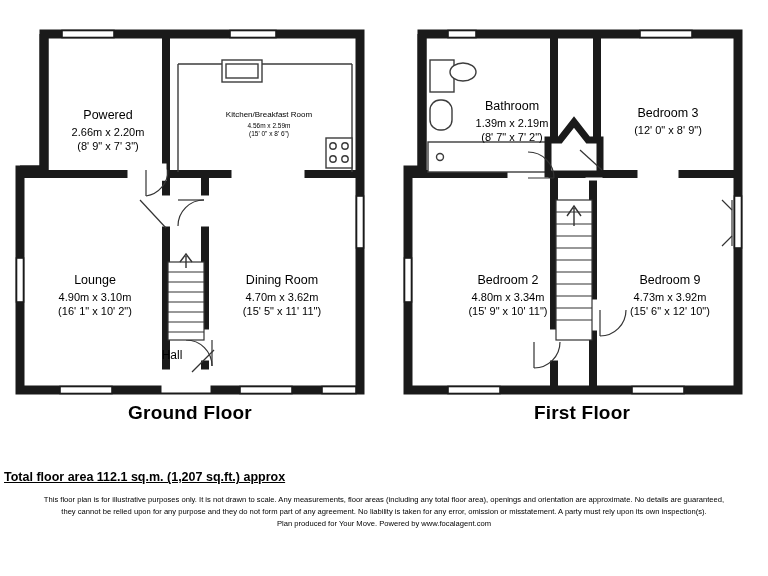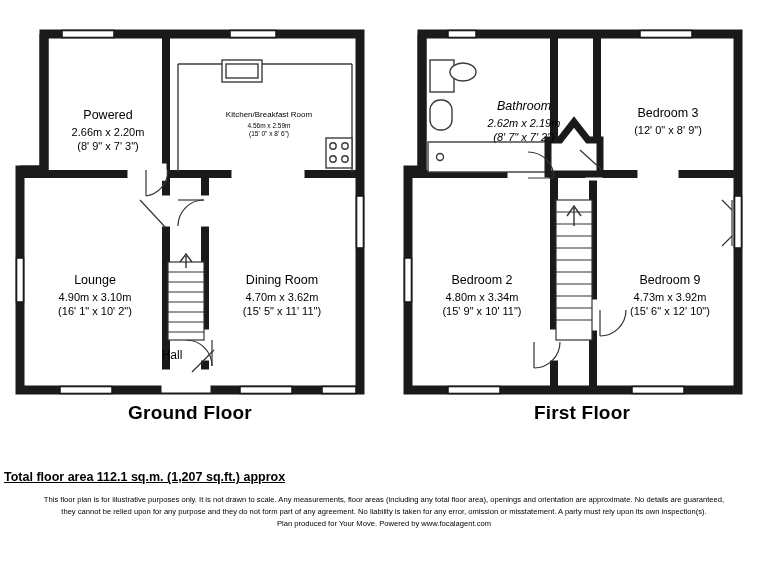--- a/index.html
+++ b/index.html
@@ -240,32 +240,32 @@
   <div class="room-label" style="left:212px; top:272px; width:140px;">
     <span class="name">Dining Room</span>
     <span class="m">4.70m x 3.62m</span>
     <span class="f">(15' 5" x 11' 11")</span>
   </div>
 
   <div class="room-label" style="left:152px; top:348px; width:40px; font-size:9px;">
     <span class="name" style="font-size:12px;">Hall</span>
   </div>
 
-  <div class="room-label" style="left:464px; top:98px; width:120px;font-style:italic;">
+  <div class="room-label" style="left:452px; top:98px; width:120px;">
     <span class="name">Bathroom</span>
-    <span class="m">2.62m x 2.19m</span>
+    <span class="m">1.39m x 2.19m</span>
     <span class="f">(8' 7" x 7' 2")</span>
   </div>
 
   <div class="room-label" style="left:604px; top:105px; width:128px;">
     <span class="name">Bedroom 3</span>
     <span class="f">(12' 0" x 8' 9")</span>
   </div>
 
-  <div class="room-label" style="left:412px; top:272px; width:140px;">
+  <div class="room-label" style="left:412px; top:272px; width:140px;padding-left:26px;">
     <span class="name">Bedroom 2</span>
     <span class="m">4.80m x 3.34m</span>
     <span class="f">(15' 9" x 10' 11")</span>
   </div>
 
   <div class="room-label" style="left:600px; top:272px; width:140px;">
     <span class="name">Bedroom 9</span>
     <span class="m">4.73m x 3.92m</span>
     <span class="f">(15' 6" x 12' 10")</span>
   </div>

